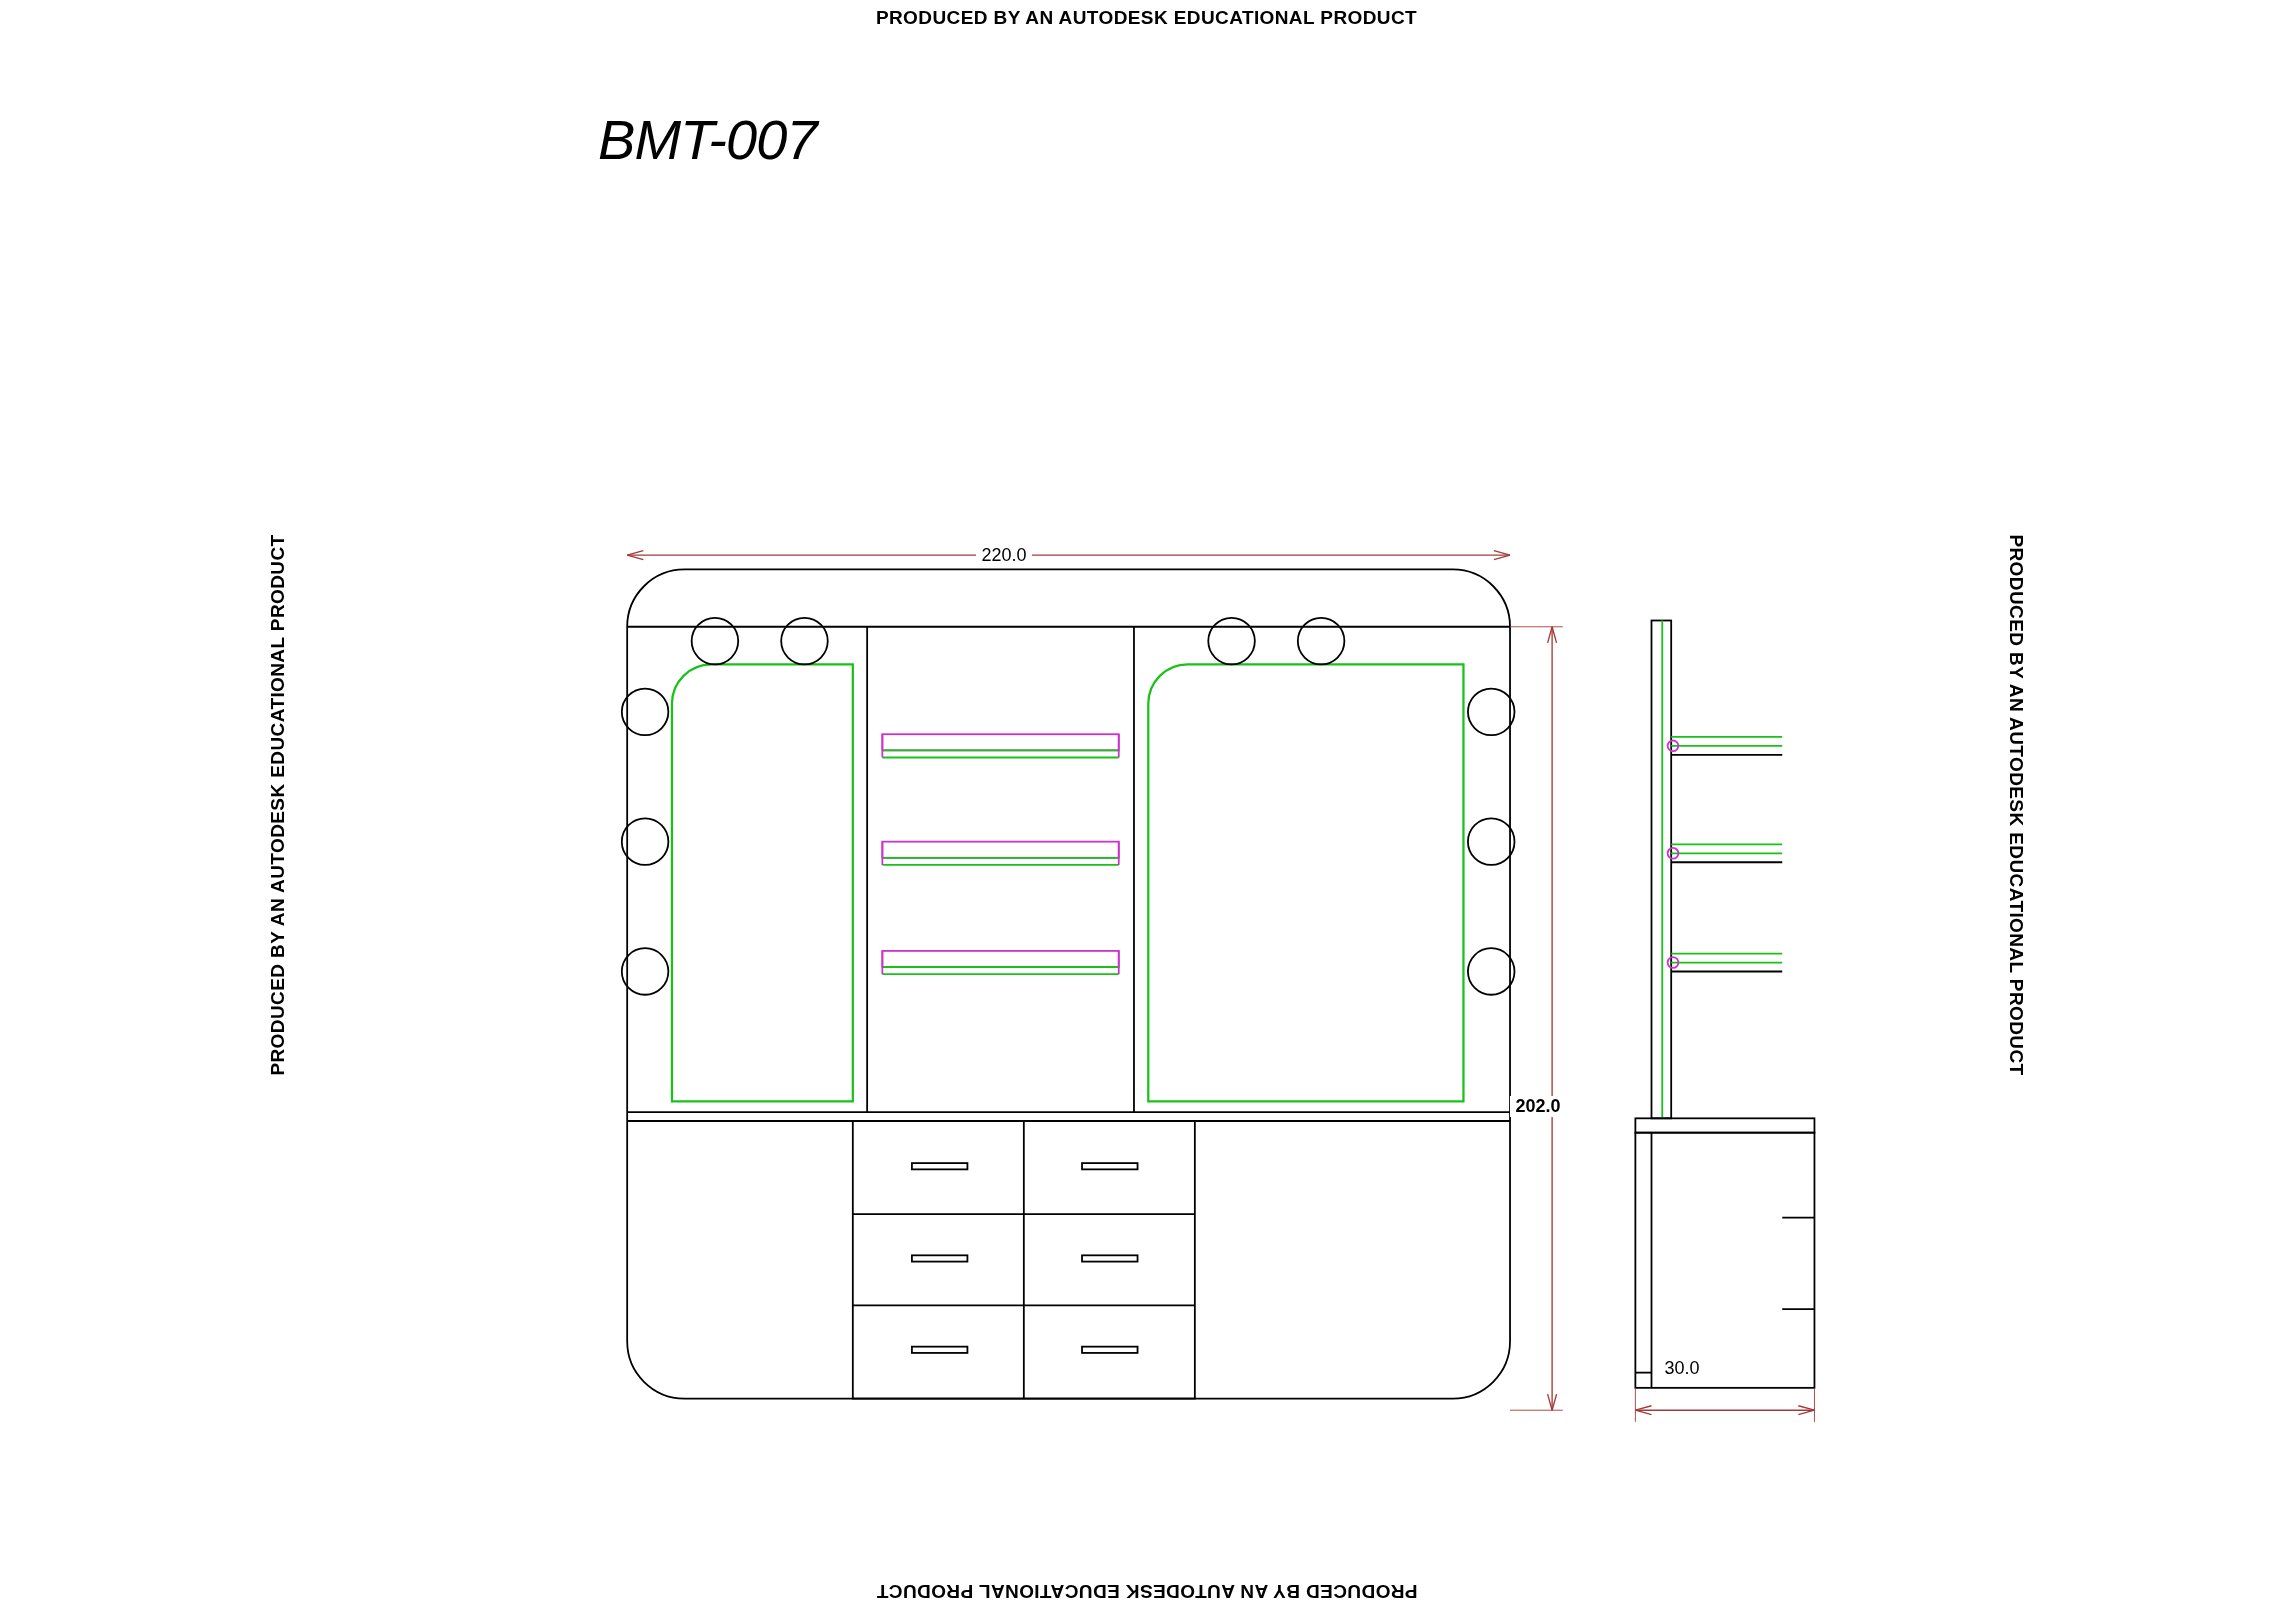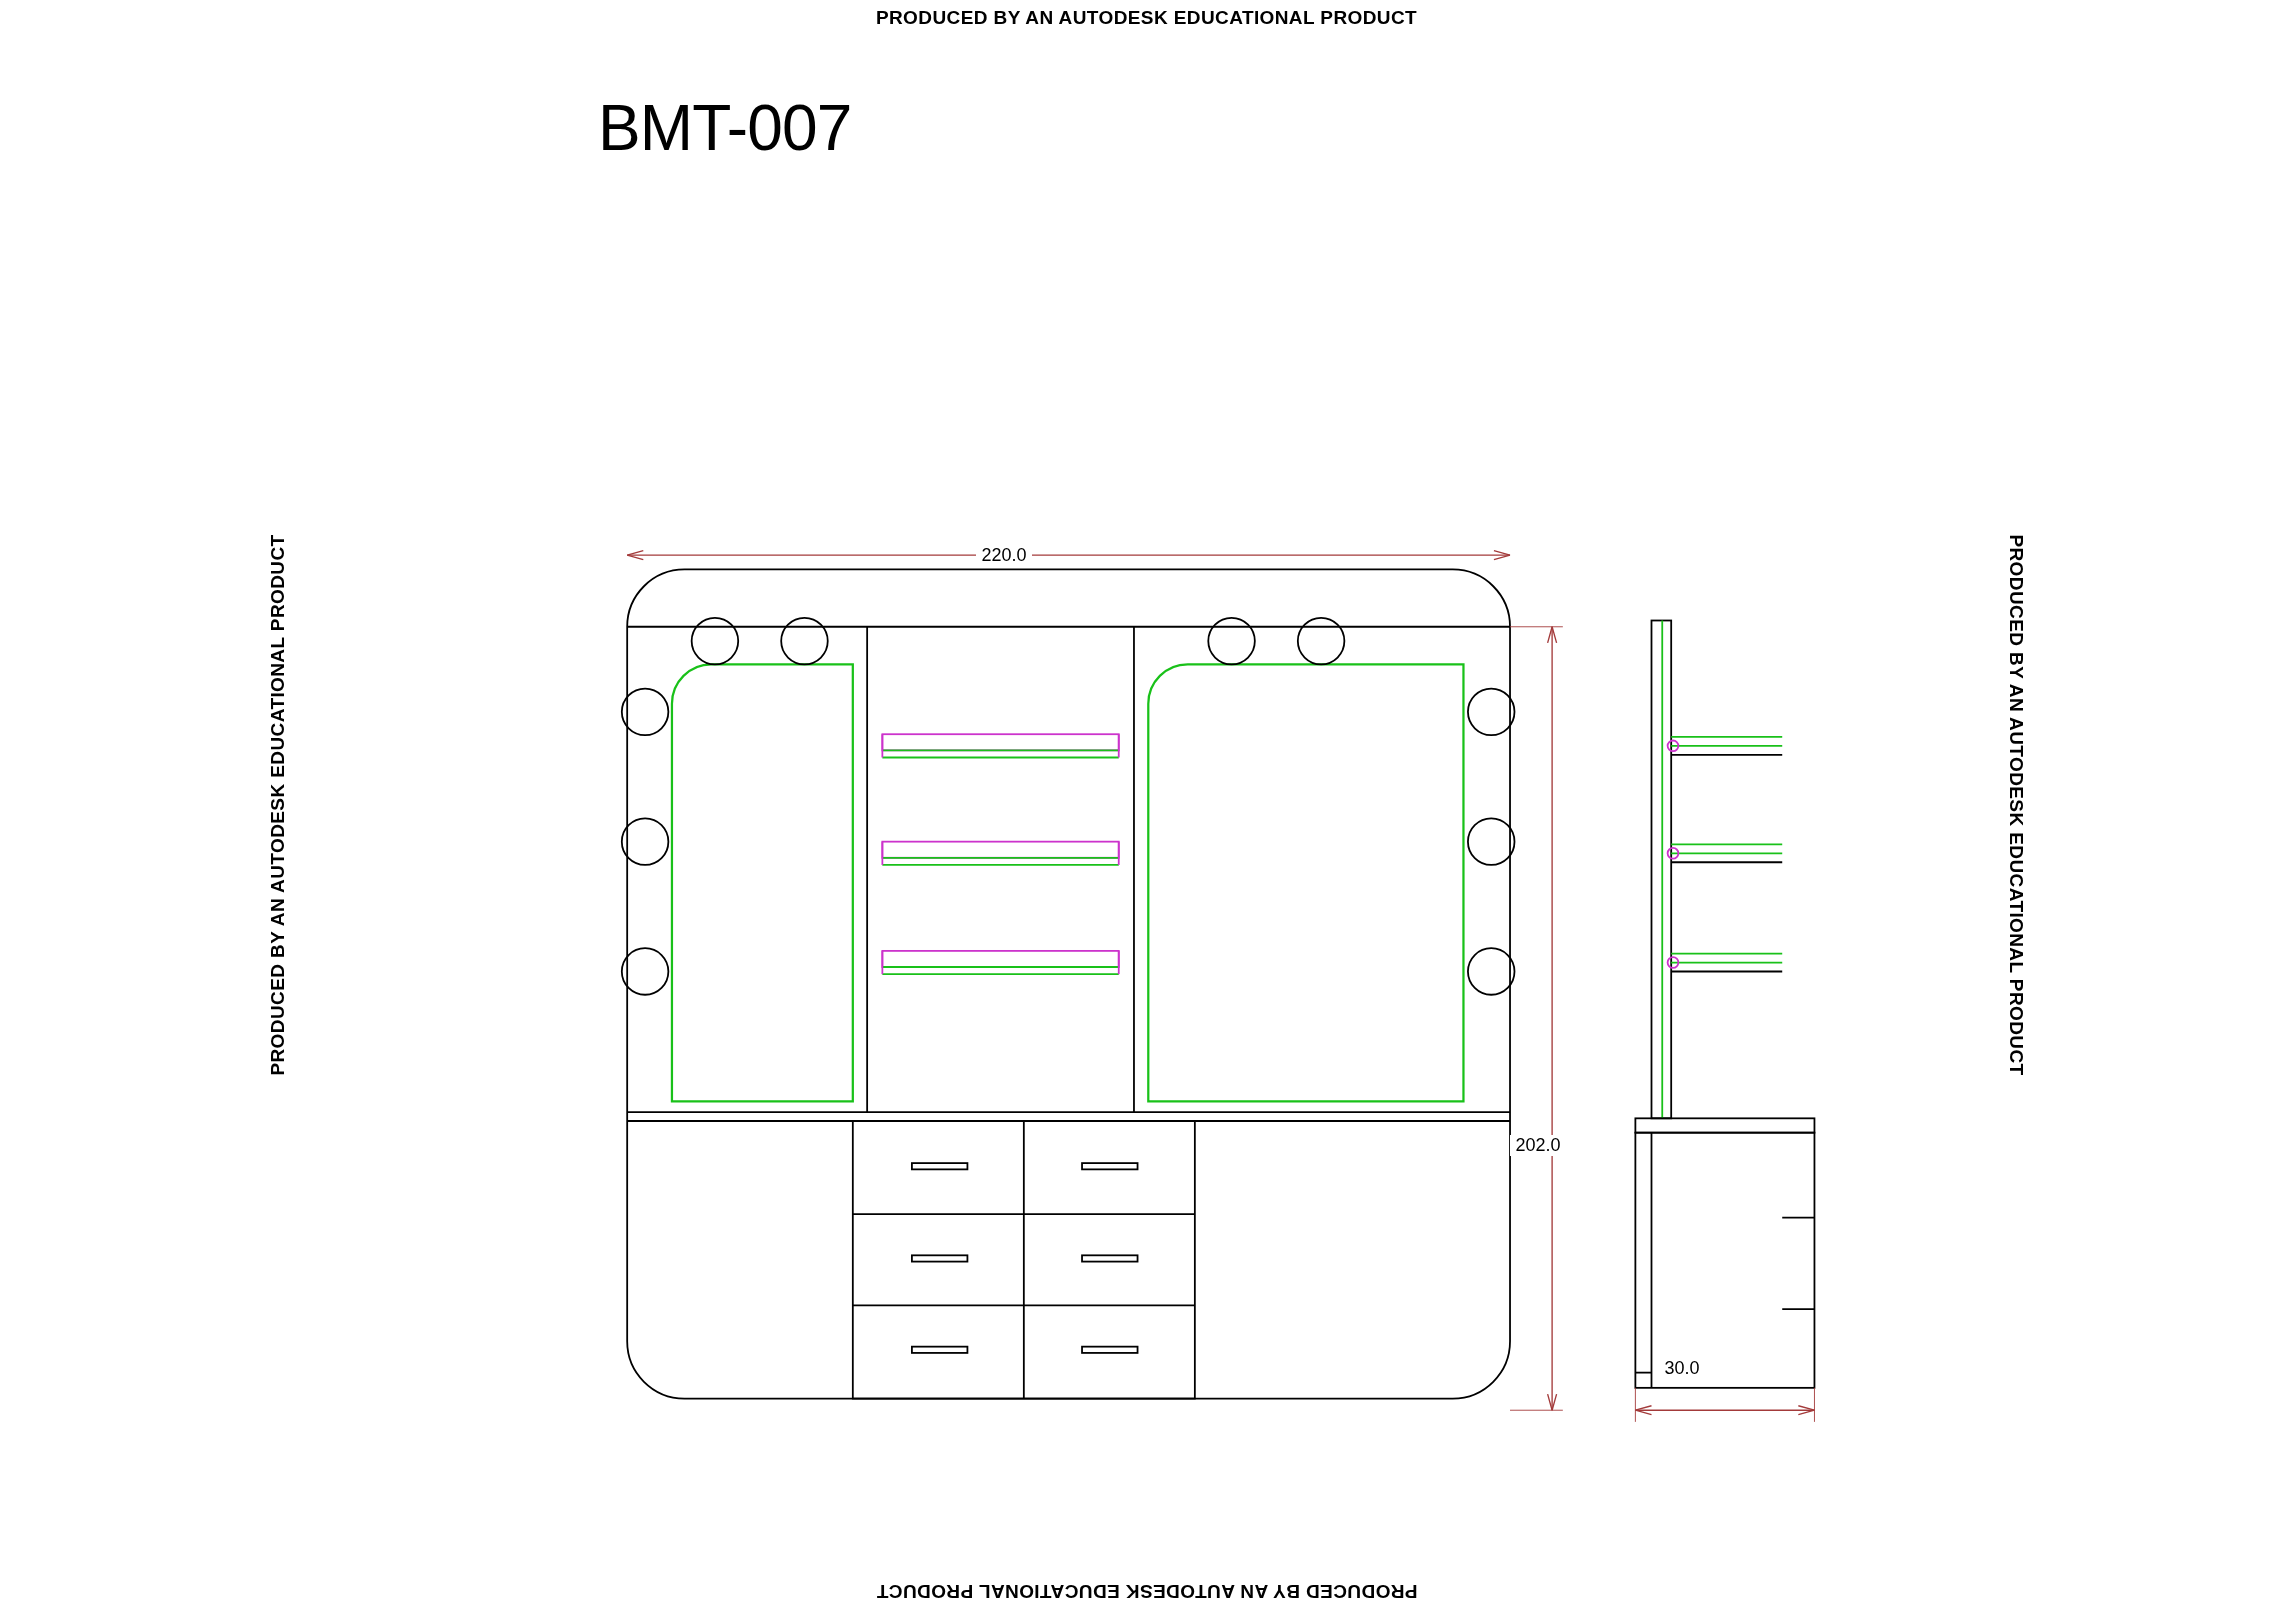--- a/index.html
+++ b/index.html
@@ -43,44 +43,45 @@
   .wm-right {
     right: 7.2px;
     top: 50%;
     transform: translateY(-50%) rotate(90deg);
     transform-origin: center center;
   }
 
   .title {
     position: absolute;
     left: 598px;
-    top: 91px;
-    font-size: 64px;
+    top: 107px;
+    font-size: 56px;
     font-weight: normal;
     letter-spacing: -0.9px;
+    font-style: italic;
   }
 
   .drawing {
     position: absolute;
     left: 0;
     top: 0;
     width: 2293px;
     height: 1609px;
   }
 
   .dim-label {
     position: absolute;
     font-size: 18px;
     color: #000000;
     background: #ffffff;
     padding: 0 5.4px;
     white-space: nowrap;
   }
   #dim-width-label { left: 976px; top: 545px; }
-  #dim-height-label { left: 1510px; top: 1135px; }
+  #dim-height-label { left: 1510px; top: 1096px; font-weight: bold; }
   #dim-depth-label { left: 1659px; top: 1358px; }
 </style>
 </head>
 <body>
 
 <div class="watermark wm-top">PRODUCED BY AN AUTODESK EDUCATIONAL PRODUCT</div>
 <div class="watermark wm-bottom">PRODUCED BY AN AUTODESK EDUCATIONAL PRODUCT</div>
 <div class="watermark wm-left">PRODUCED BY AN AUTODESK EDUCATIONAL PRODUCT</div>
 <div class="watermark wm-right">PRODUCED BY AN AUTODESK EDUCATIONAL PRODUCT</div>
 

